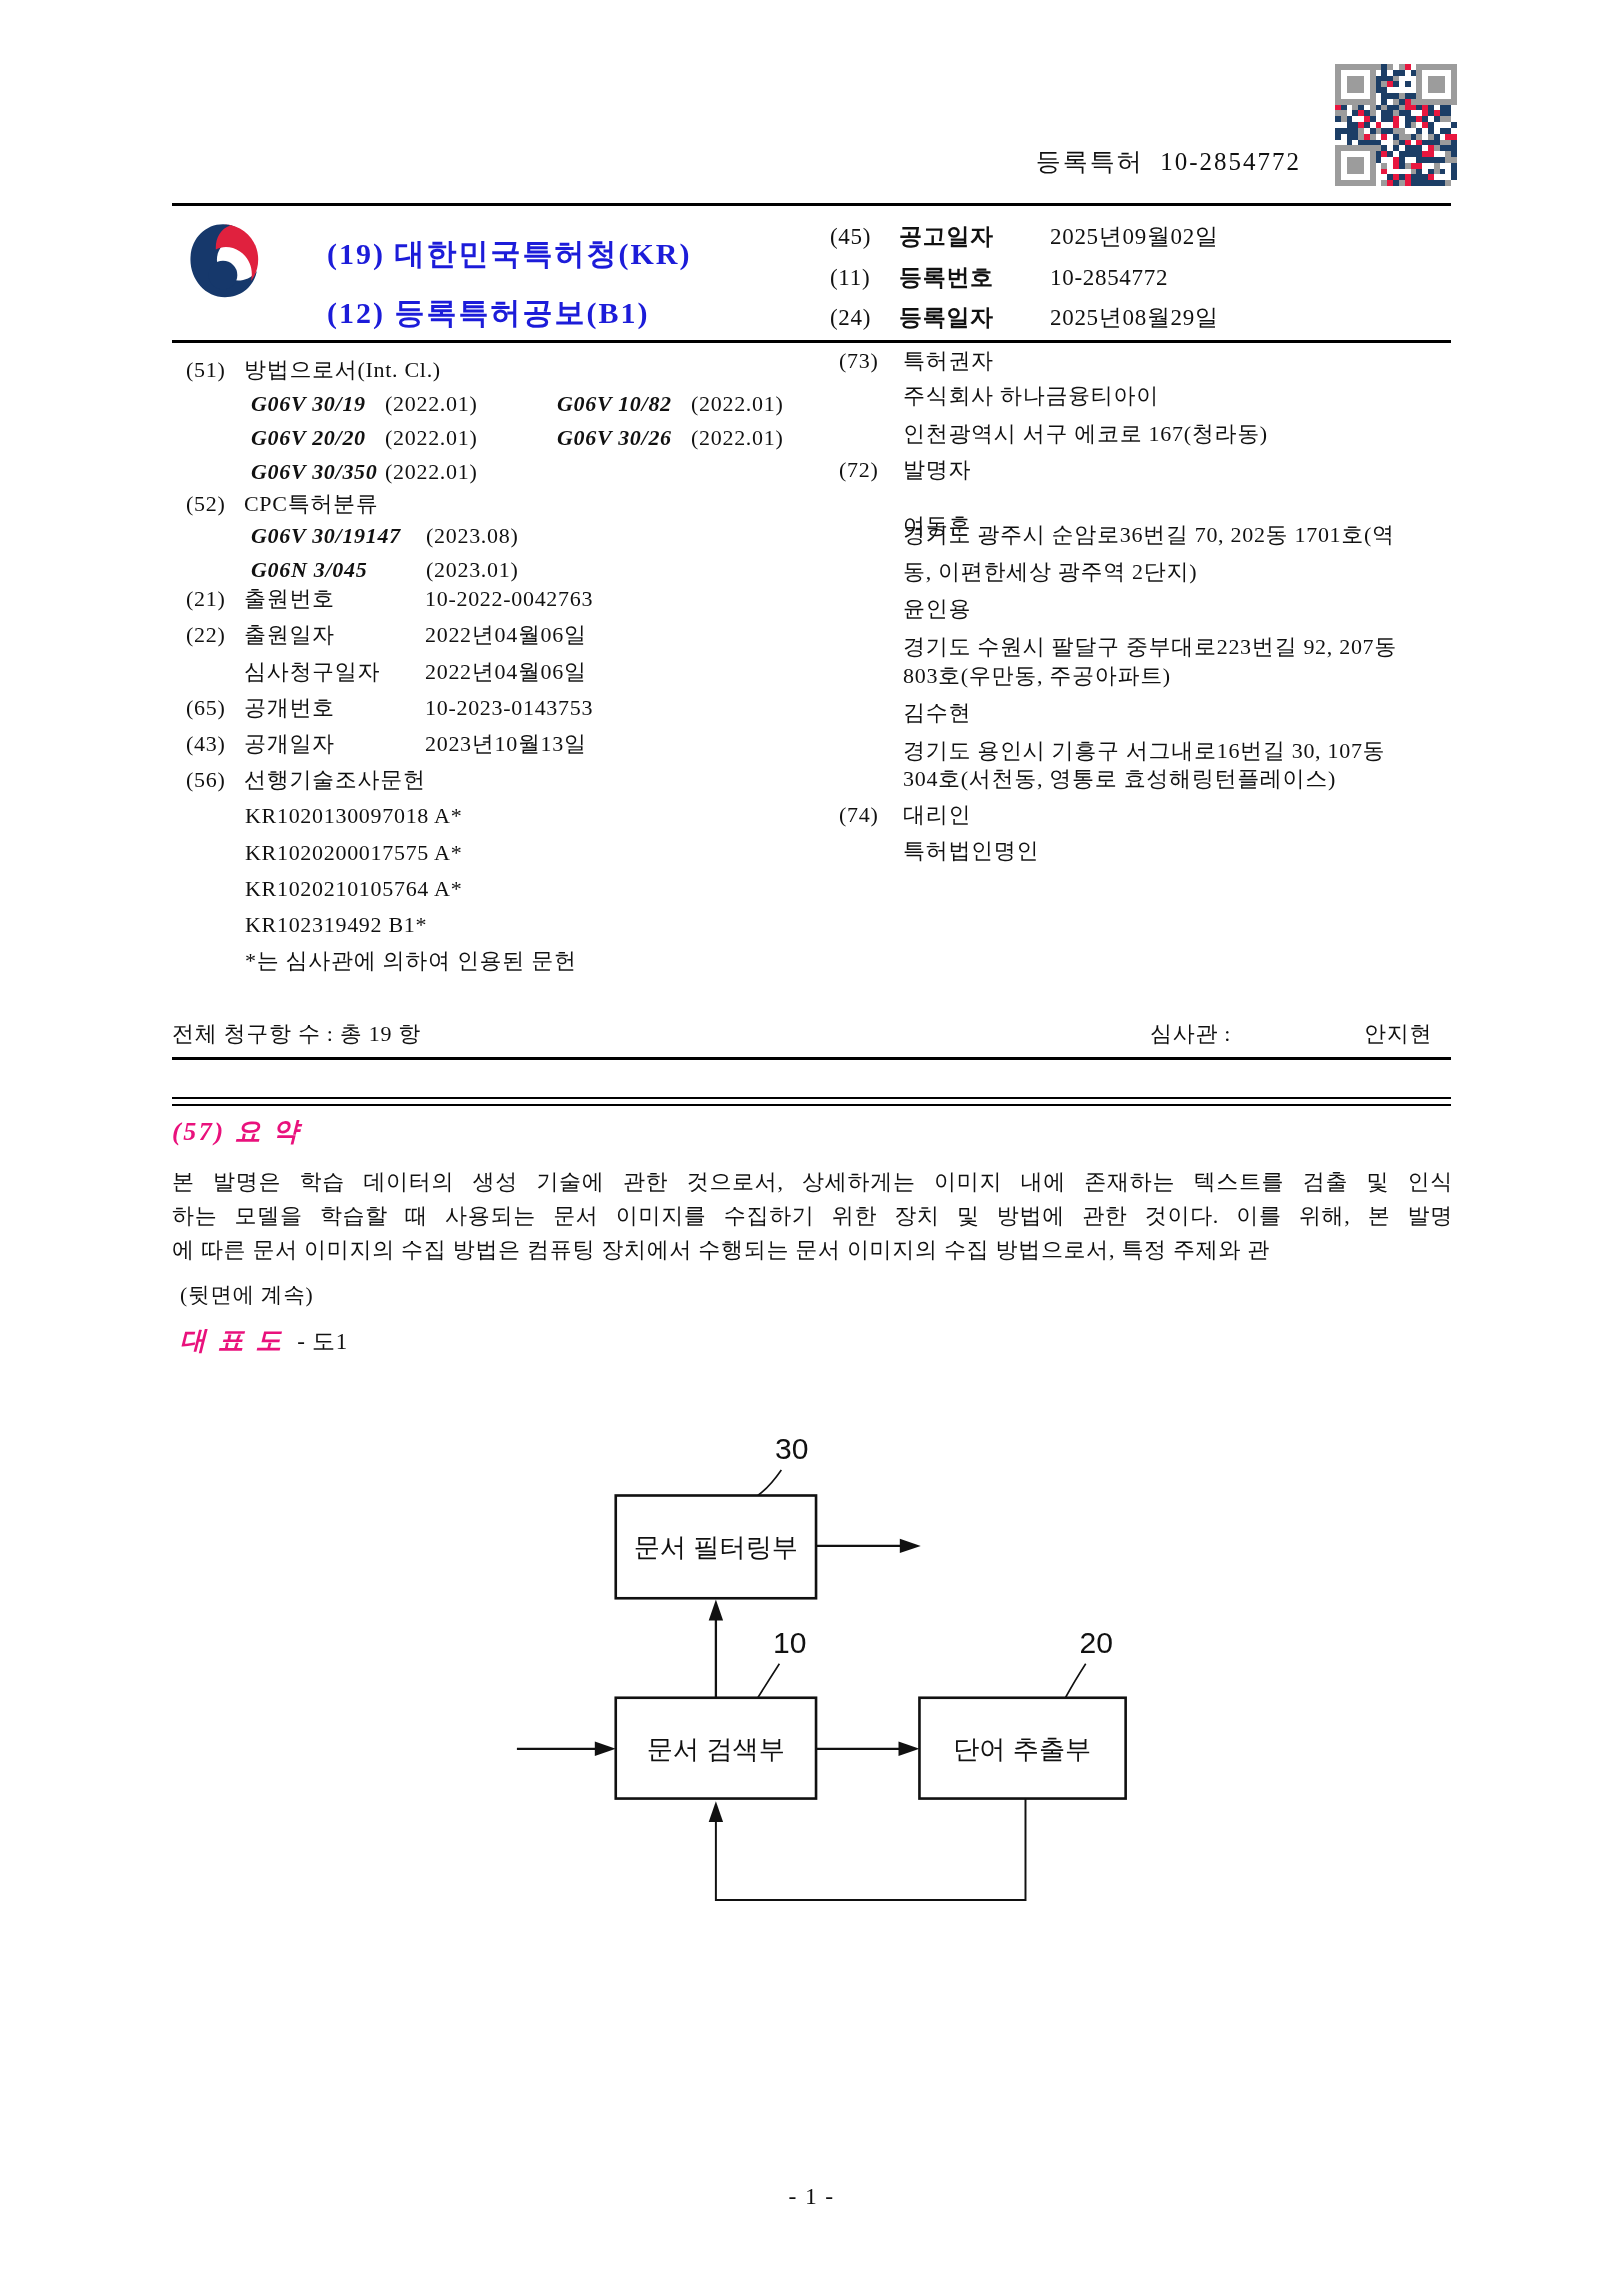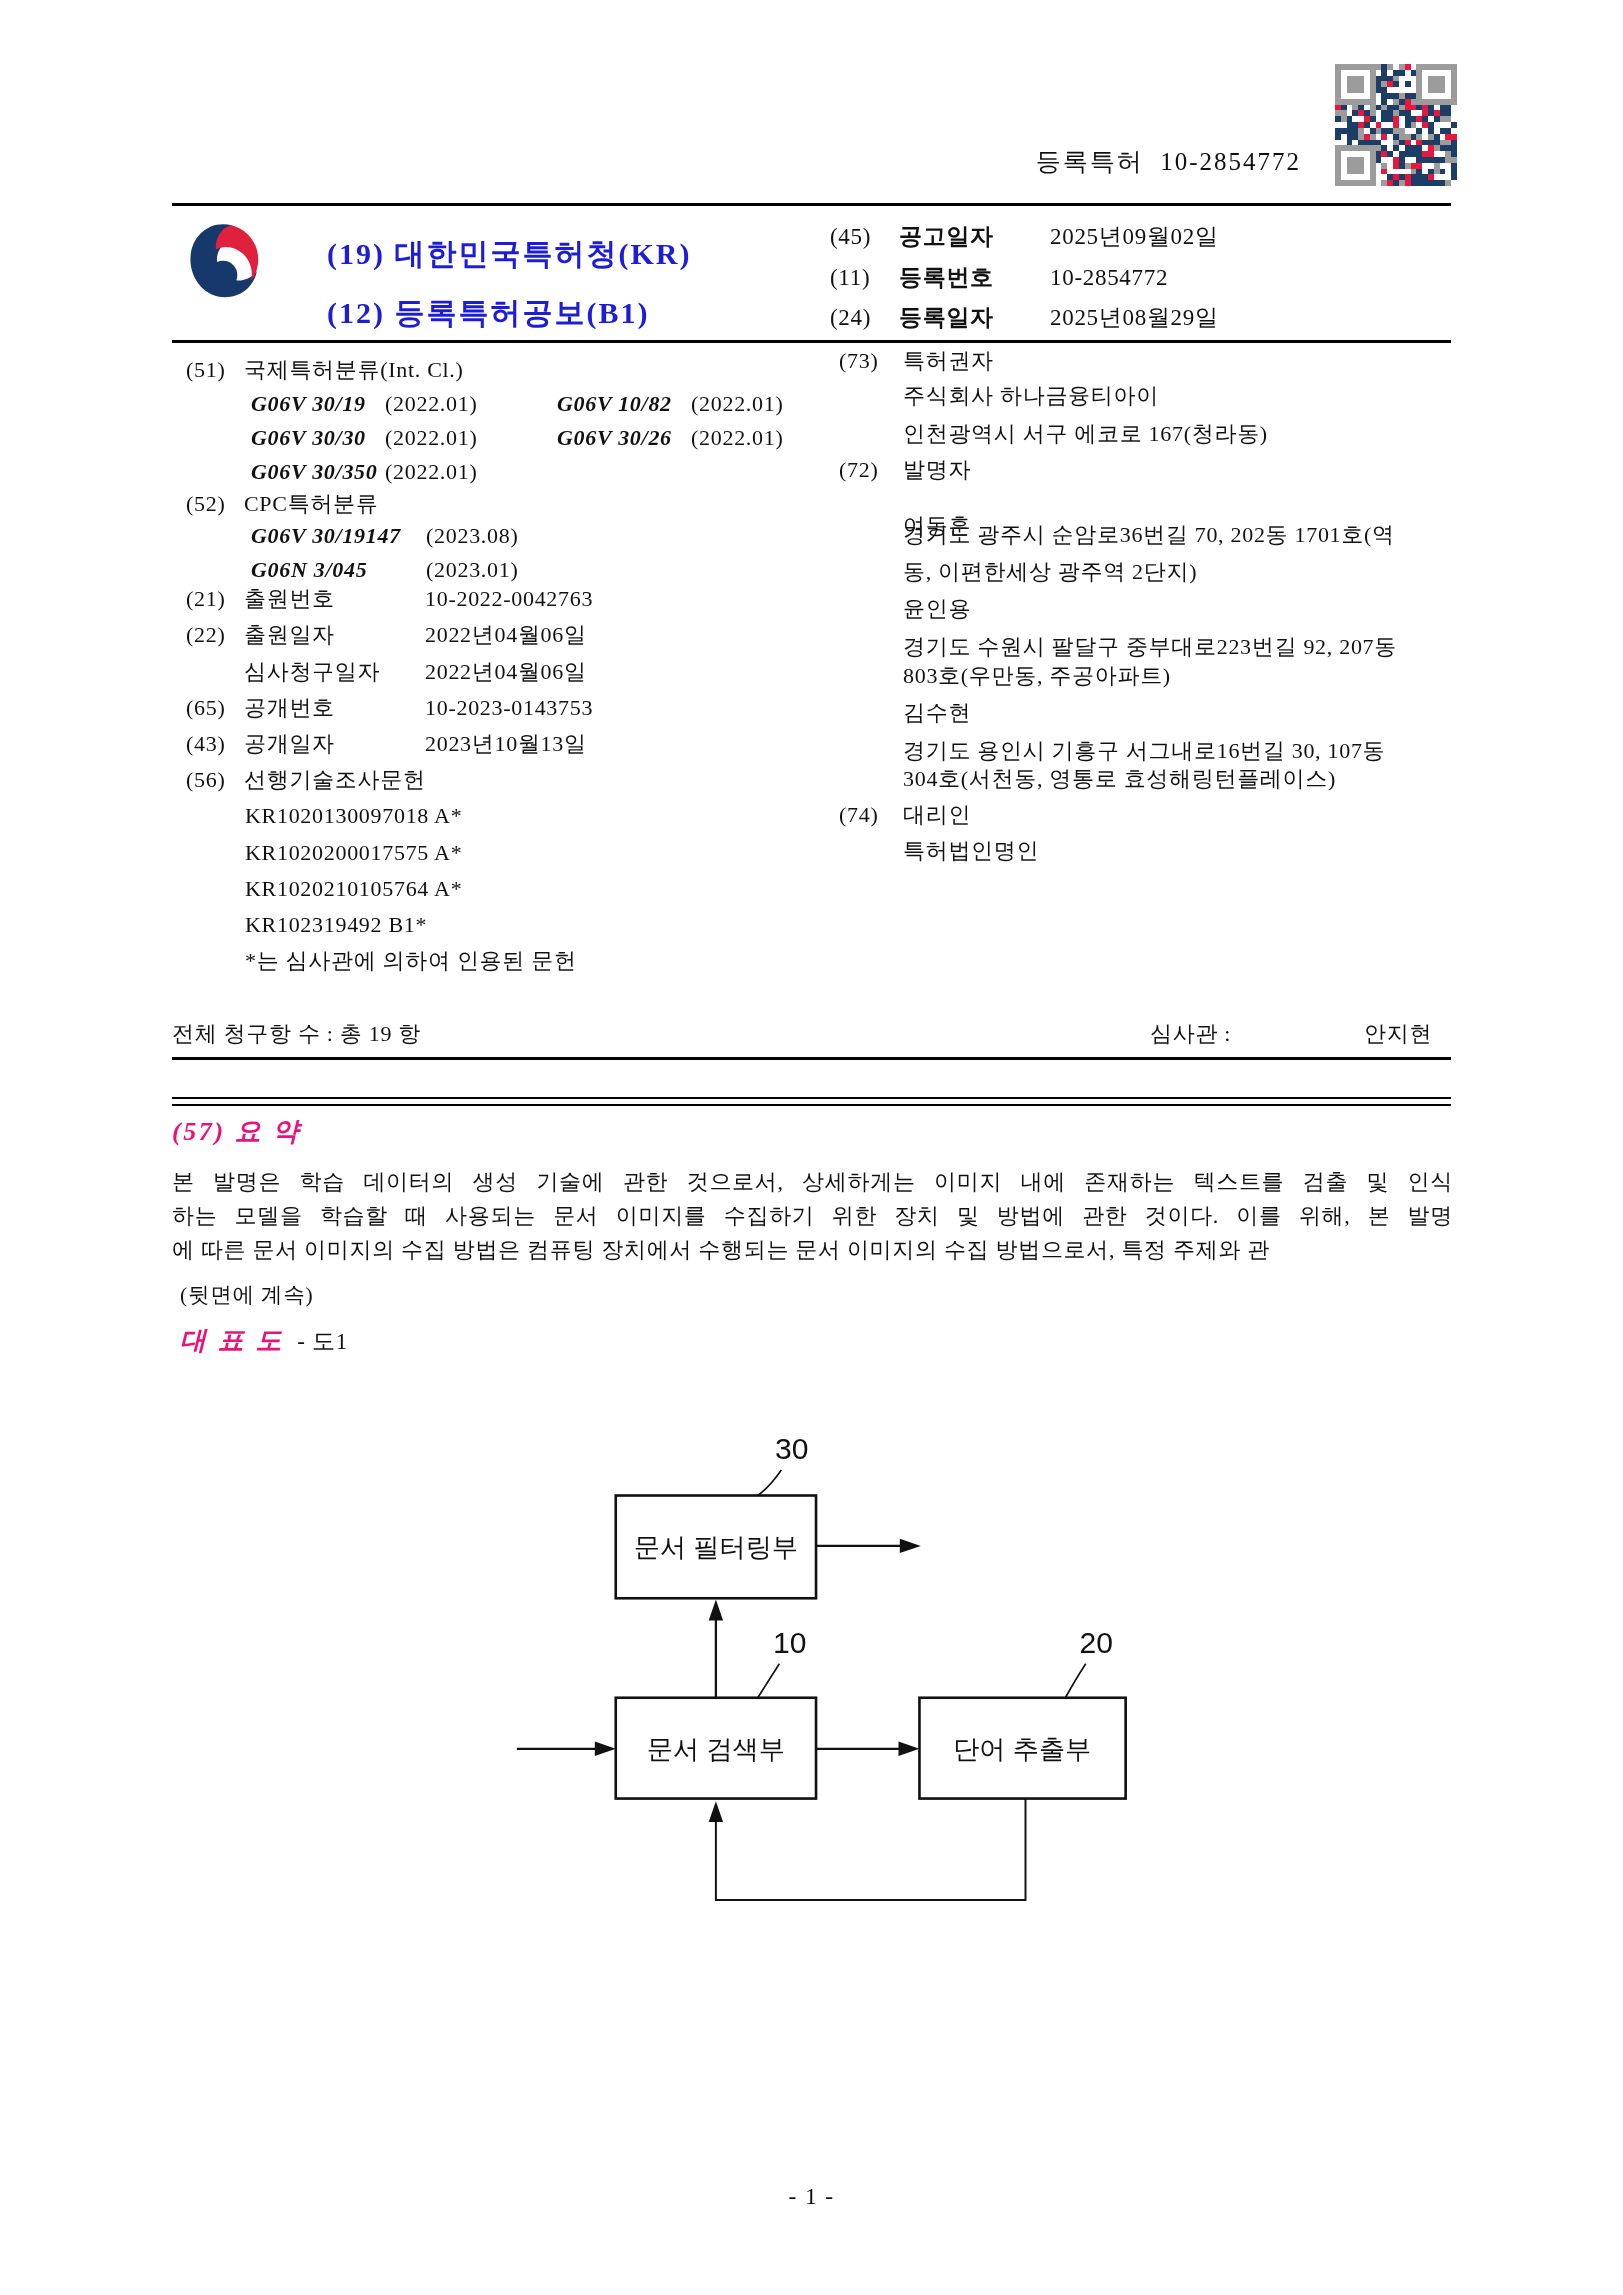--- a/index.html
+++ b/index.html
@@ -507,27 +507,27 @@
   <div class="abs t36" style="left:830px;top:262px;">
     <span class="hnum">(11)</span><span class="hlbl">등록번호</span><span class="bold">10-2854772</span>
   </div>
   <div class="abs t36" style="left:830px;top:302px;">
     <span class="hnum">(24)</span><span class="hlbl">등록일자</span><span class="bold">2025년08월29일</span>
   </div>
 
   <div class="rule" style="top:340px;height:3.3px;"></div>
 
   <div class="abs t" style="left:186px;top:357px;">
-    <span class="numcol">(51)</span><span>국제특허분류(Int. Cl.)</span>
+    <span class="numcol">(51)</span><span>방법으로서(Int. Cl.)</span>
   </div>
   <div class="abs t" style="left:251px;top:391px;">
     <span class="code c1">G06V 30/19</span><span class="d1">(2022.01)</span><span class="code c1">G06V 10/82</span><span>(2022.01)</span>
   </div>
   <div class="abs t" style="left:251px;top:425px;">
-    <span class="code c1">G06V 30/30</span><span class="d1">(2022.01)</span><span class="code c1">G06V 30/26</span><span>(2022.01)</span>
+    <span class="code c1">G06V 20/20</span><span class="d1">(2022.01)</span><span class="code c1">G06V 30/26</span><span>(2022.01)</span>
   </div>
   <div class="abs t" style="left:251px;top:459px;">
     <span class="code c1">G06V 30/350</span><span class="d1">(2022.01)</span>
   </div>
   <div class="abs t" style="left:186px;top:491px;">
     <span class="numcol">(52)</span><span>CPC특허분류</span>
   </div>
   <div class="abs t" style="left:251px;top:523px;">
     <span class="code c1w">G06V 30/19147</span><span>(2023.08)</span>
   </div>

